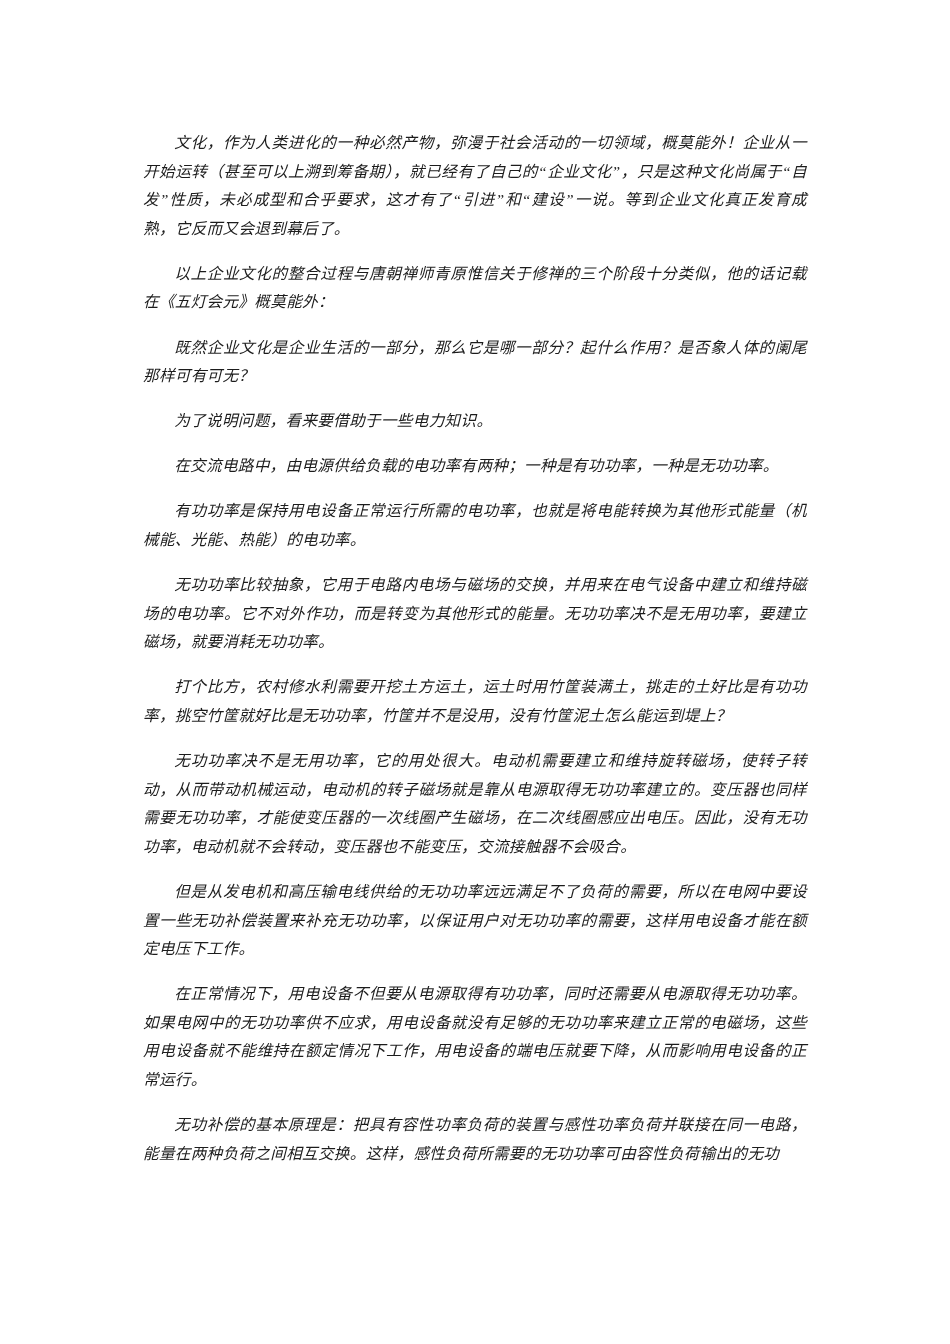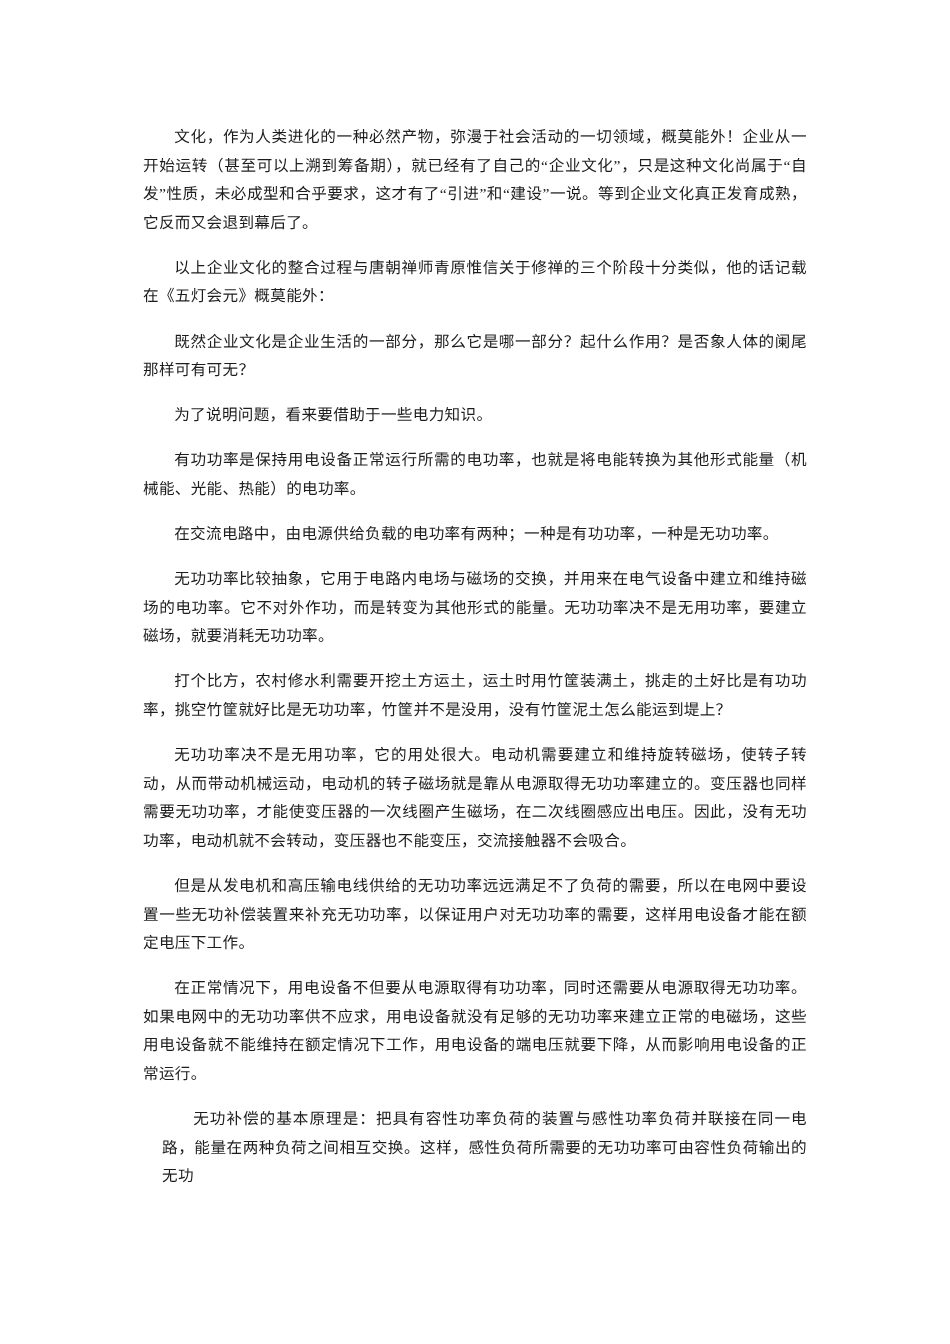--- a/index.html
+++ b/index.html
@@ -21,59 +21,59 @@
     position: relative;
     width: 950px;
     height: 1344px;
     background: #ffffff;
     box-sizing: border-box;
   }
 
   .page-body {
     position: absolute;
     left: 143px;
-    top: 123px;
+    top: 129px;
     width: 664px;
+    font-style: italic;
   }
 
   .para {
     margin: 0 0 16.5px 0;
     font-size: 15.6px;
     line-height: 28.6px;
     text-indent: 2em;
     text-align: justify;
     text-justify: inter-ideograph;
     letter-spacing: 0.02em;
     color: #1c1c1c;
     word-break: break-all;
     hyphens: none;
   }
 
   .para:last-child {
     margin-bottom: 0;
-    margin-left: 19px;
   }
 
   
   .para.quote {
     text-indent: 2em;
   }
 </style>
 </head>
 <body>
 
 <div class="page">
   <div class="page-body">
 
     <p class="para">文化，作为人类进化的一种必然产物，弥漫于社会活动的一切领域，概莫能外！企业从一开始运转（甚至可以上溯到筹备期），就已经有了自己的“企业文化”，只是这种文化尚属于“自发”性质，未必成型和合乎要求，这才有了“引进”和“建设”一说。等到企业文化真正发育成熟，它反而又会退到幕后了。</p>
     <p class="para">以上企业文化的整合过程与唐朝禅师青原惟信关于修禅的三个阶段十分类似，他的话记载在《五灯会元》概莫能外：</p>
     <p class="para">既然企业文化是企业生活的一部分，那么它是哪一部分？起什么作用？是否象人体的阑尾那样可有可无？</p>
     <p class="para">为了说明问题，看来要借助于一些电力知识。</p>
+    <p class="para">在交流电路中，由电源供给负载的电功率有两种；一种是有功功率，一种是无功功率。</p>
     <p class="para">有功功率是保持用电设备正常运行所需的电功率，也就是将电能转换为其他形式能量（机械能、光能、热能）的电功率。</p>
-    <p class="para">在交流电路中，由电源供给负载的电功率有两种；一种是有功功率，一种是无功功率。</p>
     <p class="para">无功功率比较抽象，它用于电路内电场与磁场的交换，并用来在电气设备中建立和维持磁场的电功率。它不对外作功，而是转变为其他形式的能量。无功功率决不是无用功率，要建立磁场，就要消耗无功功率。</p>
     <p class="para">打个比方，农村修水利需要开挖土方运土，运土时用竹筐装满土，挑走的土好比是有功功率，挑空竹筐就好比是无功功率，竹筐并不是没用，没有竹筐泥土怎么能运到堤上？</p>
     <p class="para">无功功率决不是无用功率，它的用处很大。电动机需要建立和维持旋转磁场，使转子转动，从而带动机械运动，电动机的转子磁场就是靠从电源取得无功功率建立的。变压器也同样需要无功功率，才能使变压器的一次线圈产生磁场，在二次线圈感应出电压。因此，没有无功功率，电动机就不会转动，变压器也不能变压，交流接触器不会吸合。</p>
     <p class="para">但是从发电机和高压输电线供给的无功功率远远满足不了负荷的需要，所以在电网中要设置一些无功补偿装置来补充无功功率，以保证用户对无功功率的需要，这样用电设备才能在额定电压下工作。</p>
     <p class="para">在正常情况下，用电设备不但要从电源取得有功功率，同时还需要从电源取得无功功率。如果电网中的无功功率供不应求，用电设备就没有足够的无功功率来建立正常的电磁场，这些用电设备就不能维持在额定情况下工作，用电设备的端电压就要下降，从而影响用电设备的正常运行。</p>
     <p class="para">无功补偿的基本原理是：把具有容性功率负荷的装置与感性功率负荷并联接在同一电路，能量在两种负荷之间相互交换。这样，感性负荷所需要的无功功率可由容性负荷输出的无功</p>
 
   </div>
 </div>
 

